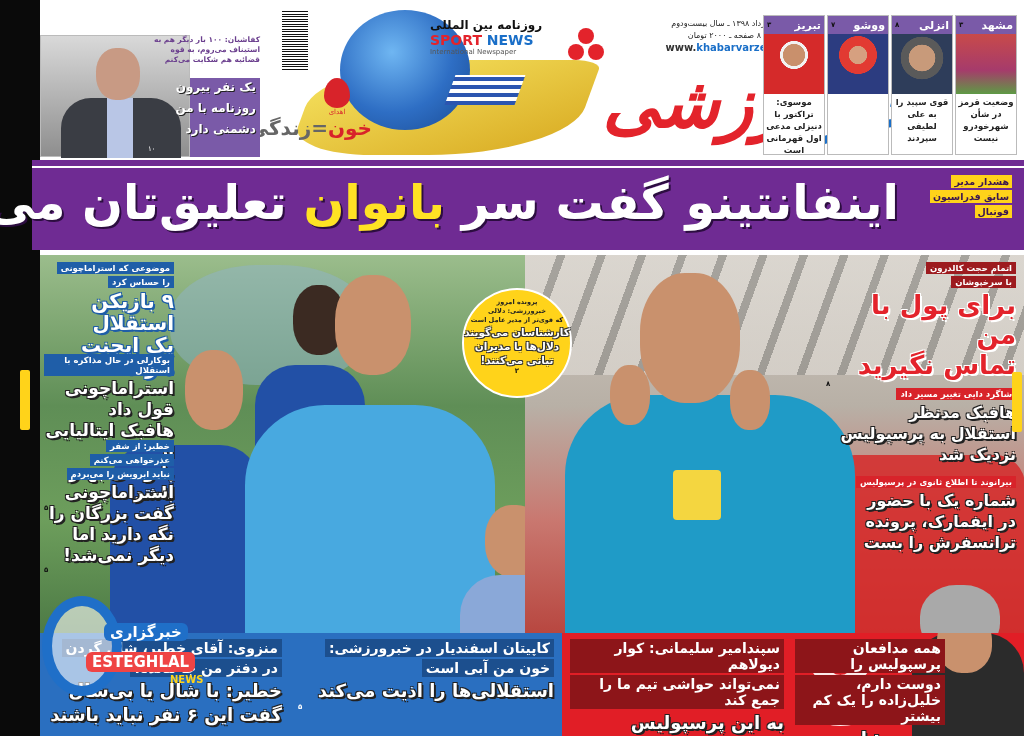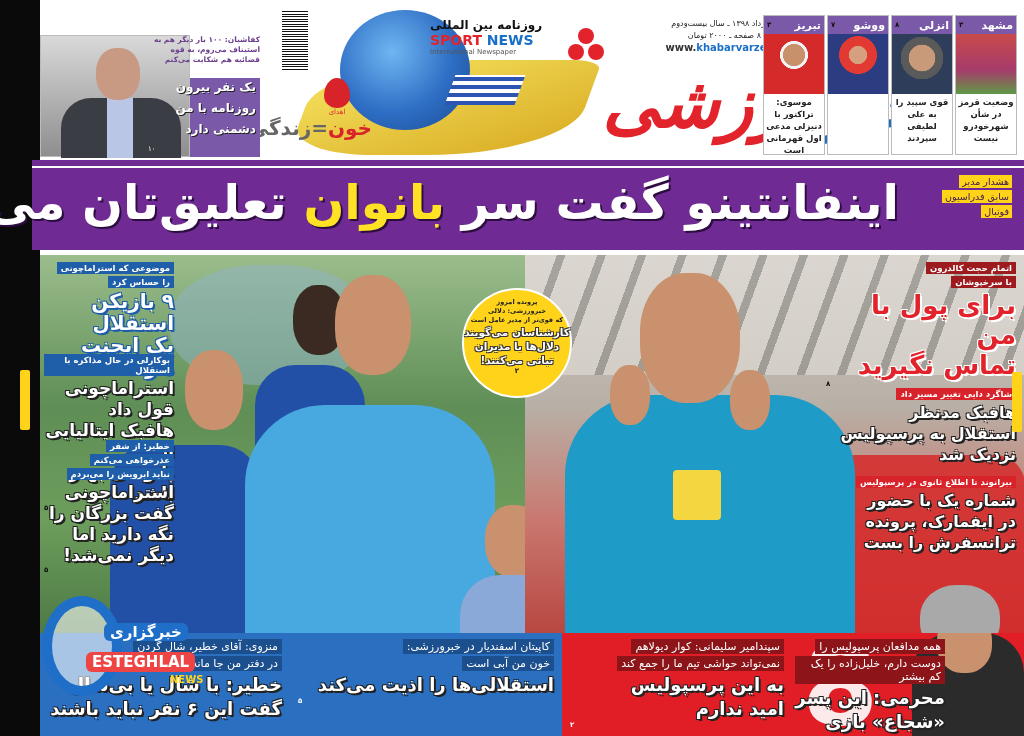--- a/index.html
+++ b/index.html
@@ -58,21 +58,21 @@
   .city .hdr .pg { font-size:7px; }
   .city .ph { height:60px; }
   .city .txt { font-size:8.5px; line-height:12px; text-align:center; padding:2px 1px; font-weight:bold; color:#222; }
 
   
   #band { left:32px; top:160px; width:992px; height:90px; background:#6f2b93; }
   #band .rule { position:absolute; left:0; right:0; top:6px; height:2px; background:#fff; }
   #band-main { right:125px; top:14px; font-size:48px; font-weight:bold; color:#fff; text-shadow:2px 2px 0 #2c0d40; white-space:nowrap; }
   #band-main .hl { color:#ffe224; }
   #band-kicker { right:12px; top:15px; width:108px; }
-  #band-kicker span { display:block; background:#ffd31a; color:#3a1550; font-size:9.5px; font-weight:normal; padding:1px 3px; margin-bottom:2px; text-align:right; width:fit-content; margin-left:auto; }
+  #band-kicker span { display:block; background:#ffd31a; color:#3a1550; font-size:9.5px; font-weight:bold; padding:1px 3px; margin-bottom:2px; text-align:right; width:fit-content; margin-left:auto; }
 
   
   #photo-left { left:40px; top:255px; width:485px; height:378px; background: linear-gradient(180deg,#9bbd8c 0%,#5f8e56 40%,#6d9e5c 70%,#4d7a45 100%); overflow:hidden; }
   #photo-right { left:525px; top:255px; width:499px; height:378px; background: linear-gradient(180deg,#cfcac2 0%,#b8b0a6 40%,#c97870 70%,#b84740 100%); overflow:hidden; }
   .blob { position:absolute; border-radius:45%; }
   .skin { background:#c9916d; }
   .jersey-blue { background:#2250a6; }
   .jersey-sky { background:#48a9e0; }
   .jersey-teal { background:#1f9bc7; }
   .jersey-red { background:#d52a2a; }
@@ -96,21 +96,21 @@
   .h-white { font-size:16px; font-weight:bold; color:#fff; line-height:21px; text-shadow:-1px -1px 0 #222, 1px -1px 0 #222, -1px 1px 0 #222, 2px 2px 0 #222; }
 
   #sidebar-tag1 { right:2px; top:372px; width:10px; height:60px; background:#ffd31a; border-radius:2px; }
   #sidebar-tag2 { left:20px; top:370px; width:10px; height:60px; background:#ffd31a; border-radius:2px; }
 
   
   #bottom-left { left:40px; top:633px; width:250px; height:103px; background:#2a6fc0; }
   #bottom-mid { left:290px; top:633px; width:272px; height:103px; background:#2a6fc0; }
   #bottom-mid2 { left:562px; top:633px; width:230px; height:103px; background:#e11e26; }
   #bottom-right { left:792px; top:633px; width:232px; height:103px; background:#e11e26; overflow:hidden; }
-  .bk { display:block; width:fit-content; margin-left:auto; padding:1px 4px; font-size:11px; color:#fff; margin-bottom:2px; font-weight:normal; }
+  .bk { display:block; width:fit-content; margin-left:auto; padding:1px 4px; font-size:14px; color:#fff; margin-bottom:2px; font-weight:bold; }
   .bk.navy { background:#1c4f8e; }
   .bk.maroon { background:#8d1519; }
   .bh { font-size:18px; font-weight:bold; color:#fff; line-height:24px; text-shadow:-1px -1px 0 #222, 1px -1px 0 #222, -1px 1px 0 #222, 2px 2px 0 #222; text-align:right; }
   .vsep { position:absolute; top:8px; width:2px; height:90px; background:#fff; }
 
   #big8 { left:802px; top:636px; font-size:110px; font-weight:bold; color:#fff; opacity:.9; line-height:100px; }
   #watermark { left:42px; top:596px; width:170px; height:135px; }
   #watermark .ring { position:absolute; left:0; top:0; width:80px; height:100px; border-radius:50%; border:10px solid #1f6fc8; background:rgba(255,255,255,.6); }
   #watermark .fa { position:absolute; left:62px; top:27px; font-size:15px; font-weight:bold; color:#fff; background:#1f6fc8; padding:0 6px; border-radius:6px; }
   #watermark .en { position:absolute; left:44px; top:56px; font-size:15px; font-weight:bold; color:#fff; background:#ef4444; padding:1px 6px; border-radius:6px; }

